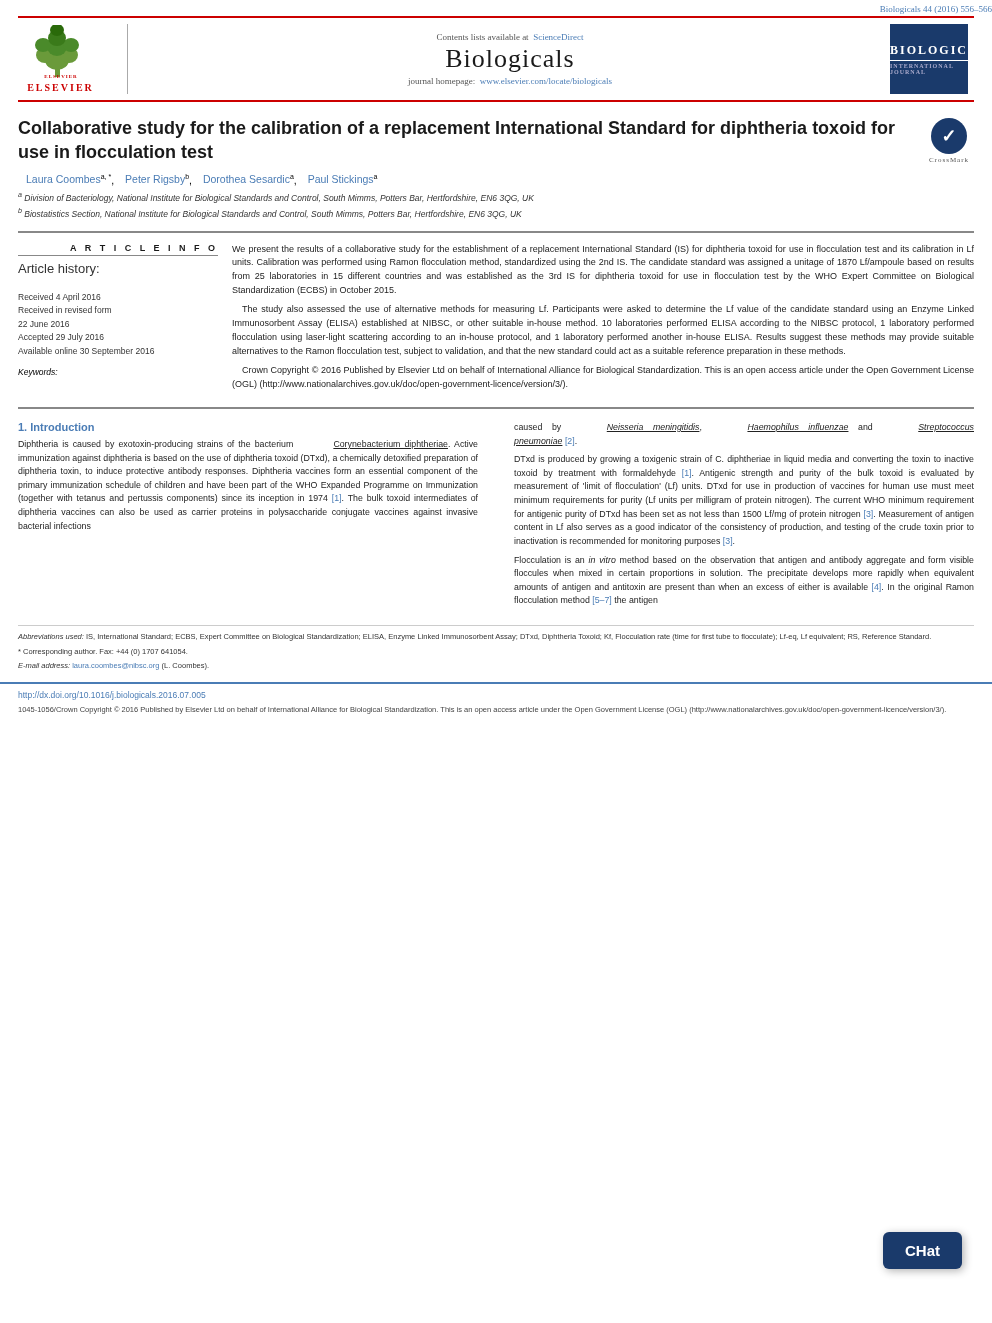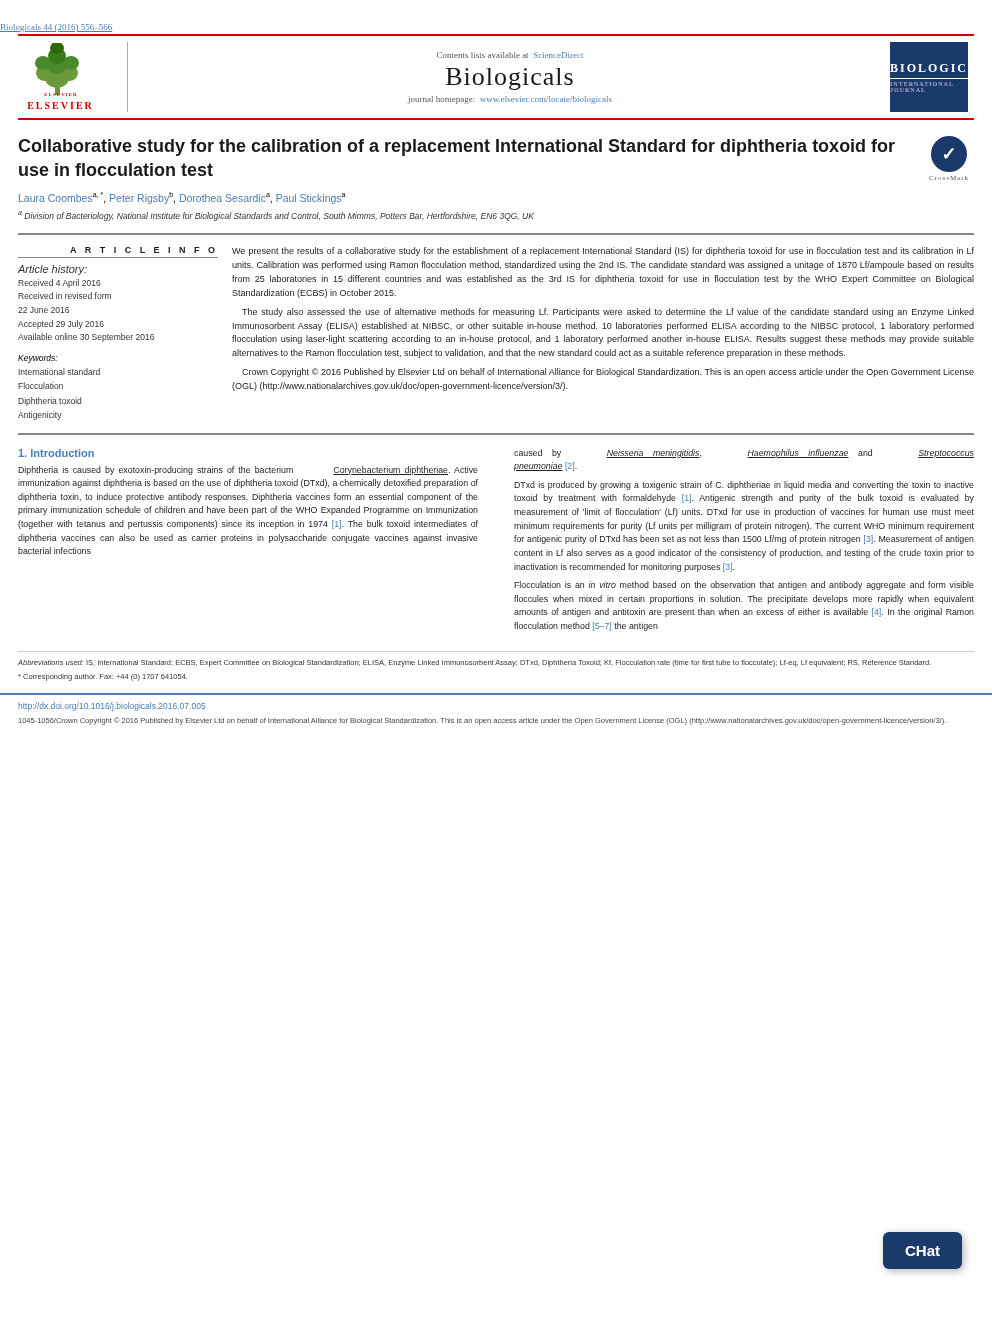--- a/index.html
+++ b/index.html
@@ -7,26 +7,25 @@
       font-family: 'Times New Roman', Times, serif;
       font-size: 10px;
       background: #fff;
       color: #000;
       width: 992px;
       min-height: 1323px;
     }
 
     
     .doi-bar {
-      text-align: left;
-      font-size: 9px;
-      color: #4a7cb5;
-      padding: 22px 0 2px 0;
+      text-align: right;
+      font-size: 9px;
+      color: #4a7cb5;
+      padding: 4px 0 2px 0;
       border-bottom: none;
-      text-decoration: underline;
     }
 
     
     .journal-header {
       display: flex;
       align-items: stretch;
       border-top: 2px solid #c00;
       border-bottom: 2px solid #c00;
       margin: 0 18px;
       padding: 6px 0;
@@ -156,20 +155,21 @@
     }
 
     
     .authors-line {
       font-size: 10.5px;
       margin-bottom: 6px;
       font-family: 'Arial', sans-serif;
     }
     .authors-line .author-link {
       color: #4a7cb5;
+      margin-left: 8px;
     }
     .author-sup {
       font-size: 7px;
       vertical-align: super;
     }
     .affiliations {
       font-size: 8.5px;
       color: #333;
       font-style: italic;
       margin-bottom: 2px;
@@ -202,25 +202,24 @@
       letter-spacing: 3px;
       color: #1a1a1a;
       font-family: 'Arial', sans-serif;
       font-weight: bold;
       border-bottom: 1px solid #888;
       margin-bottom: 5px;
       padding-bottom: 2px;
       text-align: right;
     }
     .info-section-label {
-      font-size: 11px;
-      font-style: italic;
+      font-size: 13px;
       font-family: 'Arial', sans-serif;
       color: #333;
-      margin-bottom: 2px;
+      margin-bottom: 15px;
     }
     .info-date-block {
       font-size: 8.5px;
       font-family: 'Arial', sans-serif;
       color: #333;
       margin-bottom: 8px;
       line-height: 1.6;
     }
     .keywords-label {
       font-size: 8.5px;
@@ -404,42 +403,39 @@
 
   <div class="authors-line">
     <span class="author-link">Laura Coombes</span><span class="author-sup">a, *</span>,
     <span class="author-link">Peter Rigsby</span><span class="author-sup">b</span>,
     <span class="author-link">Dorothea Sesardic</span><span class="author-sup">a</span>,
     <span class="author-link">Paul Stickings</span><span class="author-sup">a</span>
   </div>
   <div class="affiliations">
     <sup>a</sup> Division of Bacteriology, National Institute for Biological Standards and Control, South Mimms, Potters Bar, Hertfordshire, EN6 3QG, UK
   </div>
+  <div class="affiliations">
+    <sup>b</sup> Biostatistics Section, National Institute for Biological Standards and Control, South Mimms, Potters Bar, Hertfordshire, EN6 3QG, UK
+  </div>
 
   <hr class="section-divider-bold">
 </div>
 
 <div class="two-col">
 
   <div class="left-col">
     <div class="article-info-header">A R T I C L E   I N F O</div>
     <div class="info-section-label">Article history:</div>
     <div class="info-date-block">
       <div>Received 4 April 2016</div>
       <div>Received in revised form<br>22 June 2016</div>
       <div>Accepted 29 July 2016</div>
       <div>Available online 30 September 2016</div>
     </div>
     <div class="keywords-label">Keywords:</div>
-    <div class="keywords-list">
-      <div>International standard</div>
-      <div>Flocculation</div>
-      <div>Diphtheria toxoid</div>
-      <div>Antigenicity</div>
-    </div>
   </div>
 
   <div class="right-col">
     <div class="abstract-text">
       <p>We present the results of a collaborative study for the establishment of a replacement International Standard (IS) for diphtheria toxoid for use in flocculation test and its calibration in Lf units. Calibration was performed using Ramon flocculation method, standardized using the 2nd IS. The candidate standard was assigned a unitage of 1870 Lf/ampoule based on results from 25 laboratories in 15 different countries and was established as the 3rd IS for diphtheria toxoid for use in flocculation test by the WHO Expert Committee on Biological Standardization (ECBS) in October 2015.</p>
       <p>The study also assessed the use of alternative methods for measuring Lf. Participants were asked to determine the Lf value of the candidate standard using an Enzyme Linked Immunosorbent Assay (ELISA) established at NIBSC, or other suitable in-house method. 10 laboratories performed ELISA according to the NIBSC protocol, 1 laboratory performed flocculation using laser-light scattering according to an in-house protocol, and 1 laboratory performed another in-house ELISA. Results suggest these methods may provide suitable alternatives to the Ramon flocculation test, subject to validation, and that the new standard could act as a suitable reference preparation in these methods.</p>
       <p>Crown Copyright © 2016 Published by Elsevier Ltd on behalf of International Alliance for Biological Standardization. This is an open access article under the Open Government License (OGL) (http://www.nationalarchives.gov.uk/doc/open-government-licence/version/3/).</p>
     </div>
   </div>
 </div>
@@ -466,20 +462,21 @@
         <p>Flocculation is an <span class="italic">in vitro</span> method based on the observation that antigen and antibody aggregate and form visible floccules when mixed in certain proportions in solution. The precipitate develops more rapidly when equivalent amounts of antigen and antitoxin are present than when an excess of either is available <span class="ref">[4]</span>. In the original Ramon flocculation method <span class="ref">[5–7]</span> the antigen</p>
       </div>
     </div>
   </div>
 </div>
 
 <div class="footnote-area">
   <div class="footnote-text">
     <p><span class="italic">Abbreviations used:</span> IS, International Standard; ECBS, Expert Committee on Biological Standardization; ELISA, Enzyme Linked Immunosorbent Assay; DTxd, Diphtheria Toxoid; Kf, Flocculation rate (time for first tube to flocculate); Lf-eq, Lf equivalent; RS, Reference Standard.</p>
     <p>* Corresponding author. Fax: +44 (0) 1707 641054.</p>
+    <p><span class="italic">E-mail address:</span> <span style="color:#4a7cb5;">laura.coombes@nibsc.org</span> (L. Coombes).</p>
   </div>
 </div>
 
 <div class="bottom-bar">
   <div class="doi-link">http://dx.doi.org/10.1016/j.biologicals.2016.07.005</div>
   <div class="copyright-text">1045-1056/Crown Copyright © 2016 Published by Elsevier Ltd on behalf of International Alliance for Biological Standardization. This is an open access article under the Open Government License (OGL) (http://www.nationalarchives.gov.uk/doc/open-government-licence/version/3/).</div>
 </div>
 
 <div style="position:fixed;bottom:54px;right:30px;background:#1a3a6b;color:#fff;padding:10px 22px;font-size:15px;font-weight:bold;border-radius:6px;box-shadow:2px 2px 8px rgba(0,0,0,0.3);cursor:pointer;font-family:Arial,sans-serif;z-index:1000;">CHat</div>
 

